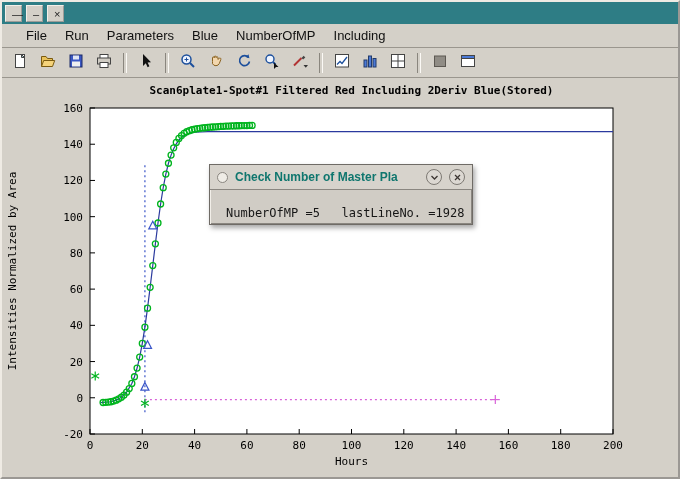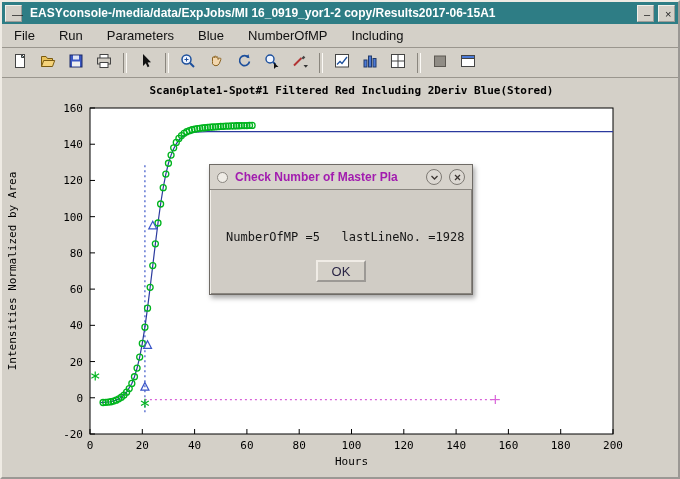--- a/index.html
+++ b/index.html
@@ -7,57 +7,56 @@
     width:680px;height:479px;box-sizing:border-box;position:relative;
     background:#d4d0c8;border:2px outset #efebe4;overflow:hidden;
     font-family:"Liberation Sans",sans-serif;
   }
   
   .titlebar{height:22px;background:#2e7d85;display:flex;align-items:center;padding:0 3px;gap:4px;}
   .titlebar-title{flex:1;color:#fff;font-weight:bold;font-size:12px;white-space:nowrap;overflow:hidden;padding-left:4px;}
   .titlebar-btn{width:17px;height:17px;background:#d4d0c8;border:1px outset #f2efe9;
     font-size:11px;line-height:15px;text-align:center;color:#222;flex:0 0 auto;cursor:default;}
   
-  .menubar{height:23px;display:flex;align-items:center;gap:24px;padding:0 12px;
+  .menubar{height:23px;display:flex;align-items:center;gap:18px;padding:0 24px;
     background:#d4d0c8;border-bottom:1px solid #9a968e;font-size:13px;color:#111;}
   .menu-item{cursor:default;}
   
   .toolbar{height:29px;display:flex;align-items:center;gap:2px;padding:0 5px;
     background:#d4d0c8;border-bottom:1px solid #9a968e;}
   .tool{width:26px;height:24px;display:flex;align-items:center;justify-content:center;
     background:#d4d0c8;border:1px solid #d4d0c8;padding:0;}
   .tool-sep{width:2px;height:20px;border-left:1px solid #8a867e;border-right:1px solid #fbf9f5;margin:0 4px;}
   
   .figure{position:relative;height:399px;background:#d4d0c8;}
   svg.chart text{font-family:"DejaVu Sans Mono",monospace;font-size:11px;fill:#000;}
   svg.chart text.plot-title{font-weight:bold;}
   
   .dialog{position:absolute;left:207px;top:86px;width:262px;background:#d0ccc5;
     border:1px solid #6f6b66;
     box-shadow:2px 3px 5px rgba(0,0,0,.35), inset 1px 1px 0 #f2efe9, inset -1px -1px 0 #8a8680;}
   .dialog-titlebar{height:24px;display:flex;align-items:center;gap:7px;padding:0 7px;
     border-bottom:1px solid #8a8680;background:#d7d3cc;}
   .dialog-dot{width:9px;height:9px;border-radius:50%;border:1px solid #8a8680;background:#efece6;flex:0 0 auto;}
-  .dialog-title{flex:1;font-size:12px;font-weight:bold;color:#a21caf;white-space:nowrap;overflow:hidden;}
+  .dialog-title{flex:1;font-size:12px;font-weight:bold;color:#0f766e;white-space:nowrap;overflow:hidden;}
   .round-btn{width:16px;height:16px;border-radius:50%;border:1px solid #7d7973;background:#dcd8d2;
     display:flex;align-items:center;justify-content:center;padding:0;flex:0 0 auto;}
   .dialog-body{padding:16px 16px 4px 16px;}
-  .dialog-message{font-family:"DejaVu Sans Mono",monospace;font-size:12px;color:#161616;white-space:pre;margin-top:24px;}
+  .dialog-message{font-family:"DejaVu Sans Mono",monospace;font-size:12px;color:#161616;white-space:pre;}
   .dialog-buttons{display:flex;justify-content:center;padding:12px 0 12px 0;}
   .ok-button{min-width:50px;height:22px;background:#d4d0c8;border:2px outset #f0ece6;
     font-family:"Liberation Sans",sans-serif;font-size:13px;color:#2b2646;}
 </style>
 </head>
 <body>
 
 <div class="window">
 
   <div class="titlebar">
     <button class="titlebar-btn">—</button>
-    <div class="titlebar-title">EASYconsole-/media/data/ExpJobs/MI 16_0919_yor1-2 copy/Results2017-06-15A1</div>
     <button class="titlebar-btn">–</button>
     <button class="titlebar-btn">×</button>
   </div>
 
   <div class="menubar">
       <div class="menu-item">File</div>
       <div class="menu-item">Run</div>
       <div class="menu-item">Parameters</div>
       <div class="menu-item">Blue</div>
       <div class="menu-item">NumberOfMP</div>
@@ -304,19 +303,16 @@
             <svg width="9" height="9" viewBox="0 0 9 9">
                 <line x1="2" y1="2" x2="7" y2="7" stroke="#3c3632" stroke-width="1.3"></line>
                 <line x1="7" y1="2" x2="2" y2="7" stroke="#3c3632" stroke-width="1.3"></line>
               </svg>
           </span>
         </button>
       </div>
       <div class="dialog-body">
         <div class="dialog-message">NumberOfMP =5   lastLineNo. =1928</div>
       </div>
-      <div class="dialog-buttons">
-        <button class="ok-button">OK</button>
-      </div>
     </div>
   </div>
 
 </div>
 
 </body></html>

